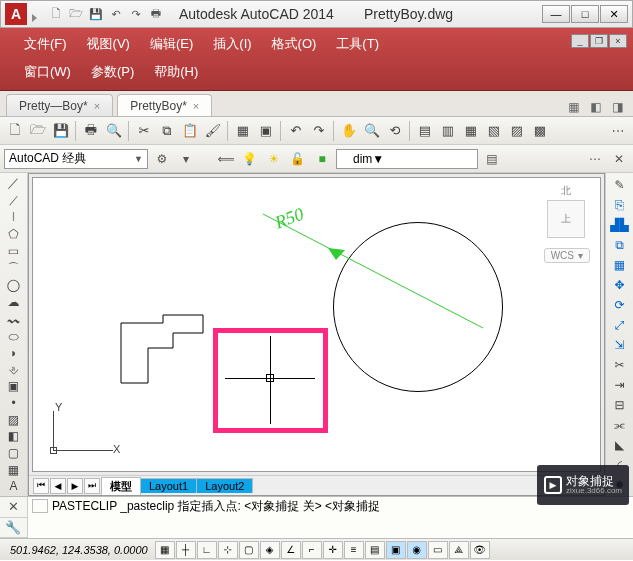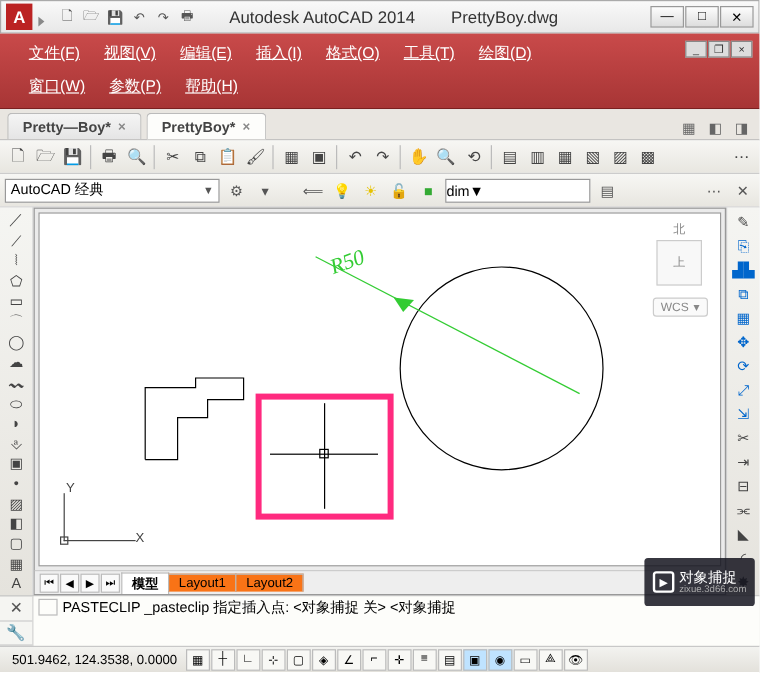--- a/index.html
+++ b/index.html
@@ -4,78 +4,78 @@
 <style>
 * { box-sizing: border-box; margin: 0; padding: 0; font-family: "Microsoft YaHei", Arial, sans-serif; }
 body { background: #fff; width: 633px; height: 561px; overflow: hidden; position: relative; }
 
 
 .titlebar { height: 28px; background: linear-gradient(#f9f9f9,#e8e8e8); border: 1px solid #aaa; display: flex; align-items: center; padding: 0 4px; }
 .logo { width: 22px; height: 22px; background: #b22; display: flex; align-items: center; justify-content: center; color: #fff; font-weight: bold; font-size: 14px; margin-right: 2px; position: relative; }
 .logo::after { content:""; position:absolute; right:-10px; top:50%; border-left:5px solid #888; border-top:4px solid transparent; border-bottom:4px solid transparent;}
 .qat { display:flex; gap:2px; margin-left:18px; }
 .qat-btn { width:18px; height:18px; border:1px solid transparent; display:flex; align-items:center; justify-content:center; font-size:11px; color:#555; }
-.title-text { margin-left: 26px; font-size: 14px; color: #333; }
+.title-text { margin-left: 14px; font-size: 14px; color: #333; }
 .title-file { margin-left: 30px; font-size: 14px; color: #333; }
 .winbtns { margin-left:auto; display:flex; gap:1px; }
 .winbtn { width:28px; height:18px; border:1px solid #999; background:linear-gradient(#fdfdfd,#ddd); display:flex; align-items:center; justify-content:center; font-size:11px; }
 
 
 .ribbon { background: linear-gradient(#c94a4a,#a73535); color:#fff; padding: 2px 0 4px 0; border-bottom:1px solid #7a2020;}
-.menubar { display:flex; flex-wrap:wrap; padding:2px 14px; gap:0; font-size:13px;text-decoration:underline; }
+.menubar { display:flex; flex-wrap:wrap; padding:2px 14px; gap:0; font-size:13px; }
 .menubar span { padding:3px 10px; cursor:default; }
 .mdi-btns { position:absolute; right:6px; top:34px; display:flex; gap:1px;}
 .mdi-btns .mb { width:18px; height:14px; background:#ddd; border:1px solid #888; font-size:9px; display:flex;align-items:center;justify-content:center; color:#333;}
 
 
 .filetabs { height:26px; background:#e9e6e1; display:flex; align-items:flex-end; padding:0 6px; border-bottom:1px solid #bbb;}
-.filetab { height:22px; padding:0 12px; border:1px solid #bbb; border-bottom:none; background:linear-gradient(#f5f5f5,#e5e5e5); border-radius:4px 4px 0 0; margin-right:4px; font-size:12px; display:flex; align-items:center; gap:6px; color:#444;font-weight:bold;}
+.filetab { height:22px; padding:0 12px; border:1px solid #bbb; border-bottom:none; background:linear-gradient(#f5f5f5,#e5e5e5); border-radius:4px 4px 0 0; margin-right:4px; font-size:12px; display:flex; align-items:center; gap:6px; color:#444;}
 .filetab.active { background:#fdfdfb;margin-top:23px; }
 .filetab .close { color:#888; font-size:11px; }
 .tabicons { margin-left:auto; display:flex; gap:4px; align-items:center;}
 .tabicons .ti { width:18px; height:18px; border:1px solid transparent; display:flex; align-items:center; justify-content:center; font-size:12px; color:#666;}
 
 
 .toolbar { height:28px; background:linear-gradient(#f7f7f4,#e8e6e0); border-bottom:1px solid #ccc; display:flex; align-items:center; padding:0 4px; gap:1px;}
 .toolbar .tb { width:22px; height:22px; display:flex; align-items:center; justify-content:center; font-size:13px; color:#444; border:1px solid transparent;}
 .toolbar .sep { width:2px; height:20px; border-left:1px solid #bbb; margin:0 2px;}
 
 
 .wsrow { height:28px; background:linear-gradient(#f7f7f4,#e8e6e0); border-bottom:1px solid #ccc; display:flex; align-items:center; padding:0 4px; gap:4px;}
-.ws-combo { width:179px; height:20px; border:1px solid #999; background:#fff; display:flex; align-items:center; padding:0 4px; font-size:12px;justify-content:flex-end;}
+.ws-combo { width:144px; height:20px; border:1px solid #999; background:#fff; display:flex; align-items:center; padding:0 4px; font-size:12px;justify-content:flex-end;}
 .ws-combo .dd { margin-left:auto; font-size:9px; color:#555;}
-.layer-combo { width:121px; height:20px; border:1px solid #999; background:#fff; display:flex; align-items:center; padding:0 0; font-size:12px;}
+.layer-combo { width:142px; height:20px; border:1px solid #999; background:#fff; display:flex; align-items:center; padding:0 16px; font-size:12px;}
 .small-icon { width:20px; height:20px; display:flex; align-items:center; justify-content:center; font-size:12px; color:#555;}
 
 
 .main { display:flex; height:calc(561px - 28px - 48px - 26px - 28px - 28px - 16px - 42px - 22px); }
 .left-tools { width:28px; background:linear-gradient(#f5f5f2,#e5e3dd); border-right:1px solid #ccc; display:flex; flex-direction:column; align-items:center; padding:2px 0; gap:1px;}
 .left-tools .lt { width:22px; height:20px; display:flex; align-items:center; justify-content:center; font-size:12px; color:#444;}
 .right-tools { width:28px; background:linear-gradient(#f5f5f2,#e5e3dd); border-left:1px solid #ccc; display:flex; flex-direction:column; align-items:center; padding:2px 0; gap:1px;}
 .right-tools .rt { width:22px; height:20px; display:flex; align-items:center; justify-content:center; font-size:12px; color:#444;}
 
 .canvas-wrap { flex:1; display:flex; flex-direction:column; background:#ebebeb; border:1px solid #999;}
 .canvas { flex:1; background:#fff; position:relative; margin:3px; border:1px solid #999; overflow:hidden;}
 .layout-tabs { height:20px; display:flex; align-items:center; background:#eee; border-top:1px solid #ccc; padding:0 4px; font-size:11px;}
 .layout-tabs .nav { width:16px; height:16px; border:1px solid #bbb; display:flex; align-items:center; justify-content:center; font-size:9px; margin-right:1px; background:#fafafa;}
-.layout-tabs .lt-tab { padding:1px 8px; border:1px solid #bbb; border-bottom:none; background:#f97316; margin-right:-1px;}
+.layout-tabs .lt-tab { padding:1px 8px; border:1px solid #bbb; border-bottom:none; background:#0ea5e9; margin-right:-1px;}
 .layout-tabs .lt-tab.active { background:#fff; font-weight:bold;}
 
 
 .cmdarea { height:42px; background:#f5f5f2; border-top:1px solid #bbb; display:flex;}
 .cmd-left { width:28px; display:flex; flex-direction:column; border-right:1px solid #ccc;}
 .cmd-left .cb { flex:1; display:flex; align-items:center; justify-content:center; font-size:13px; color:#555; border-bottom:1px solid #ccc;}
 .cmd-text { flex:1; padding:2px 4px; font-size:12px; background:#fdfdfa; overflow:hidden; position:relative;}
 .cmd-text > div { line-height:1.2; }
 .cmd-text .l2 { display:flex; align-items:center; }
 .cmd-text .cmdicon { width:16px;height:14px; border:1px solid #bbb; margin-right:4px; display:inline-block;}
 
 
 .statusbar { height:22px; background:linear-gradient(#f3f3f0,#e3e1db); border-top:1px solid #bbb; display:flex; align-items:center; font-size:11px; padding:0 4px;}
-.statusbar .coords { padding:0 6px;}
+.statusbar .coords { padding:0 6px;font-style:italic;}
 .statusbar .sbtn { width:20px; height:18px; border:1px solid #bbb; margin-left:1px; display:flex; align-items:center; justify-content:center; font-size:10px; background:#f8f8f5;}
 .statusbar .sbtn.blue { background:#bfe3ff;}
 
 
 .viewcube { position:absolute; right:10px; top:6px; width:48px; height:56px; }
 .viewcube .n { text-align:center; font-size:10px; color:#888;}
 .viewcube .cube { width:38px; height:38px; border:1px solid #ccc; margin:2px auto; background:#f8f8f8; display:flex; align-items:center; justify-content:center; font-size:10px; color:#888;}
 .wcs-badge { position:absolute; right:10px; top:70px; padding:1px 6px; border:1px solid #ccc; border-radius:3px; font-size:10px; color:#888; background:#fafafa; display:flex; align-items:center; gap:4px;}
 
 
@@ -125,21 +125,20 @@
 </div>
 
 <div class="ribbon">
   <div class="menubar">
     <span>文件(F)</span>
     <span>视图(V)</span>
     <span>编辑(E)</span>
     <span>插入(I)</span>
     <span>格式(O)</span>
     <span>工具(T)</span>
-    <span>绘图(D)</span>
   </div>
   <div class="menubar">
     <span>窗口(W)</span>
     <span>参数(P)</span>
     <span>帮助(H)</span>
   </div>
   <div class="mdi-btns">
     <div class="mb">_</div>
     <div class="mb">❐</div>
     <div class="mb">×</div>

